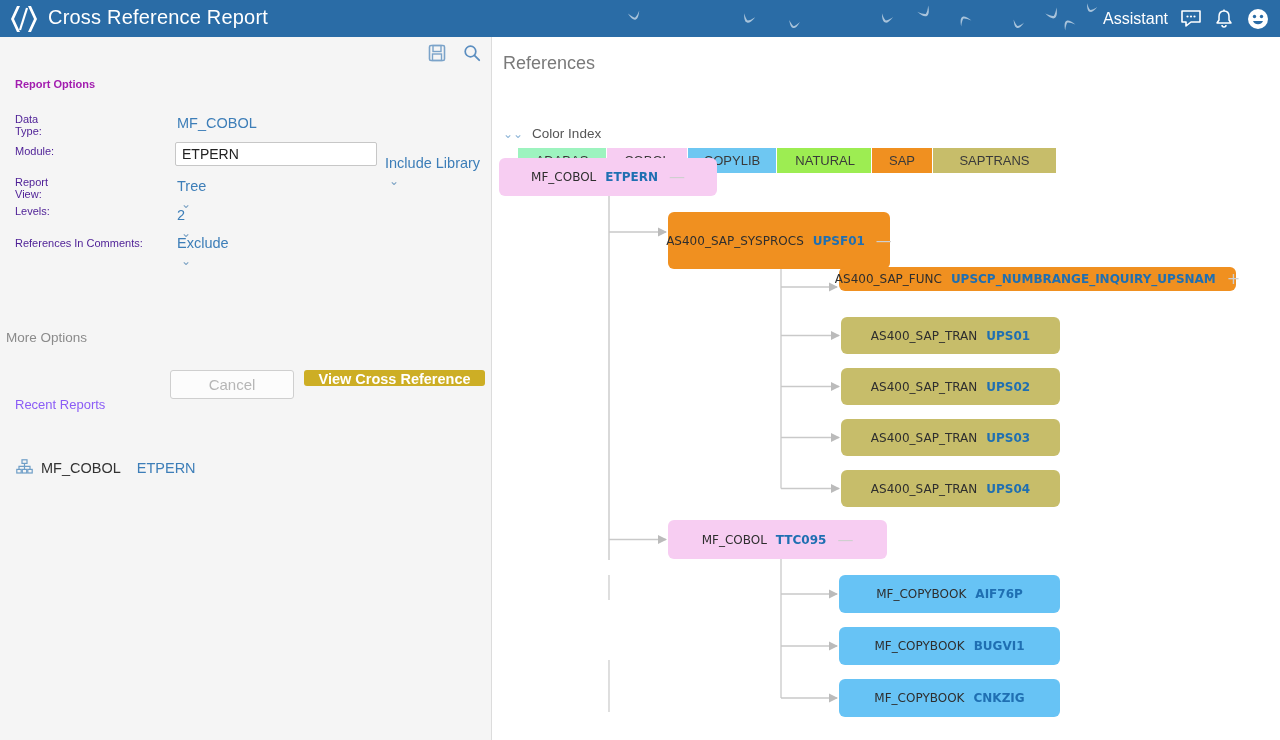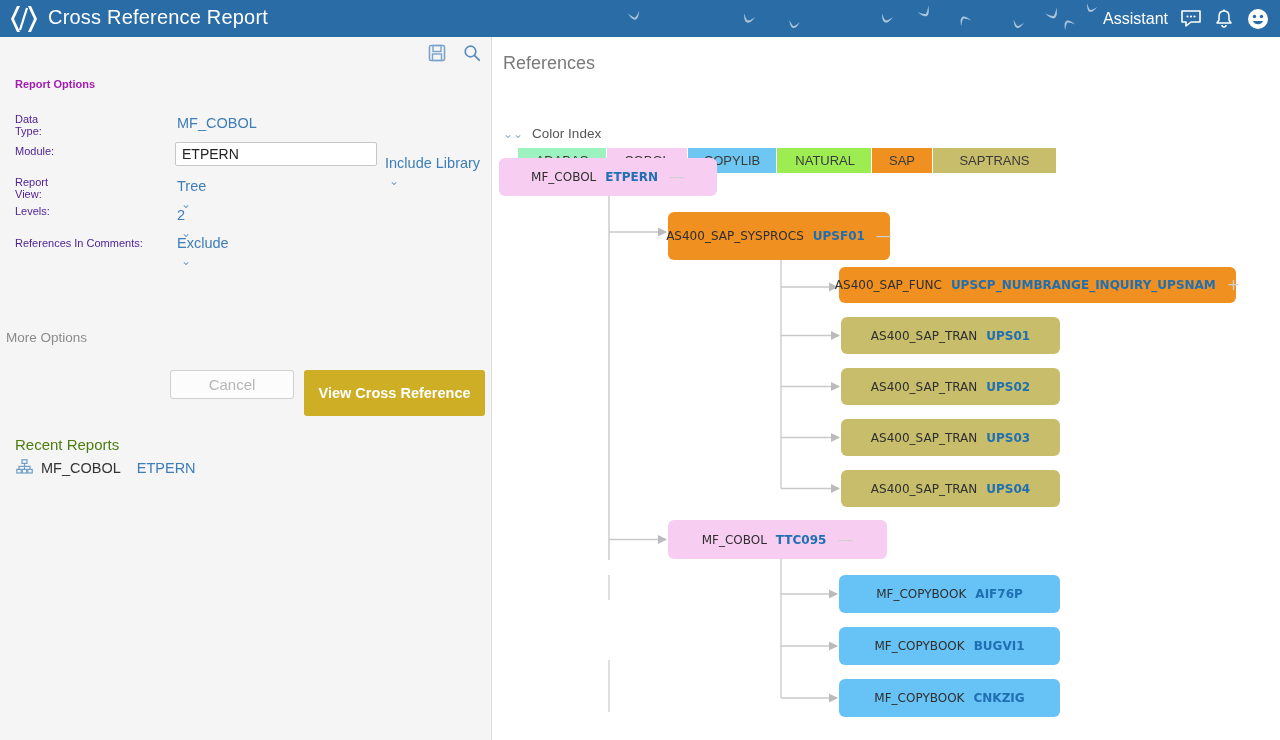--- a/index.html
+++ b/index.html
@@ -114,30 +114,30 @@
   #btn-cancel {
     position: absolute; left: 170px; top: 333px;
     width: 124px; height: 29px;
     background: #fcfcfc; border: 1px solid #cfcfcf; border-radius: 3px;
     color: #b6b6b6; font-size: 15px;
     font-family: "Liberation Sans", sans-serif;
     cursor: pointer;
   }
   #btn-view {
     position: absolute; left: 304px; top: 333px;
-    width: 181px; height: 46px;
+    width: 181px; height: 16px;
     background: #cdae25; border: none; border-radius: 3px;
     color: #ffffff; font-size: 14.5px; font-weight: bold;
     font-family: "Liberation Sans", sans-serif;
     cursor: pointer;
   }
 
   #recent-title {
-    position: absolute; left: 15px; top: 399px;
-    font-size: 15px; color: #4d7c0f;
+    position: absolute; left: 15px; top: 360px;
+    font-size: 13px; color: #8b5cf6;
   }
   #recent-item {
     position: absolute; left: 16px; top: 422px;
     display: flex; align-items: center; gap: 8px;
     font-size: 14.5px; cursor: pointer;
   }
   #recent-type { color: #333; }
   #recent-name { color: #3d7eb8; margin-left: 8px; }
 
   
@@ -402,26 +402,26 @@
       <path d="M336 604.5 L345 609 L336 613.5 Z" fill="#bbbbbb"></path>
       <line x1="288" y1="661" x2="344" y2="661" stroke="#c9c9c9" stroke-width="1.3"></line>
       <path d="M336 656.5 L345 661 L336 665.5 Z" fill="#bbbbbb"></path>
     </svg>
   <div id="tree">
       <div class="node center" style="left: 6px; top: 121px; width: 218px; height: 38px; background: rgb(247, 205, 242);">
         <span class="tg">MF_COBOL</span>
         <span class="nm">ETPERN</span>
         <span class="pm">—</span>
       </div>
-      <div class="node center" style="left: 175px; top: 175px; width: 222px; height: 48px; background: rgb(240, 144, 32);">
+      <div class="node center" style="left: 175px; top: 175px; width: 222px; height: 57px; background: rgb(240, 144, 32);">
         <span class="tg">AS400_SAP_SYSPROCS</span>
         <span class="nm">UPSF01</span>
         <span class="pm">—</span>
       </div>
-      <div class="node center" style="left: 346px; top: 230px; width: 397px; height: 36px; background: rgb(240, 144, 32);">
+      <div class="node center" style="left: 346px; top: 230px; width: 397px; height: 24px; background: rgb(240, 144, 32);">
         <span class="tg">AS400_SAP_FUNC</span>
         <span class="nm">UPSCP_NUMBRANGE_INQUIRY_UPSNAM</span>
         <span class="pm">+</span>
       </div>
       <div class="node center" style="left: 348px; top: 280px; width: 219px; height: 37px; background: rgb(199, 189, 106);">
         <span class="tg">AS400_SAP_TRAN</span>
         <span class="nm">UPS01</span>
       </div>
       <div class="node center" style="left: 348px; top: 331px; width: 219px; height: 37px; background: rgb(199, 189, 106);">
         <span class="tg">AS400_SAP_TRAN</span>

